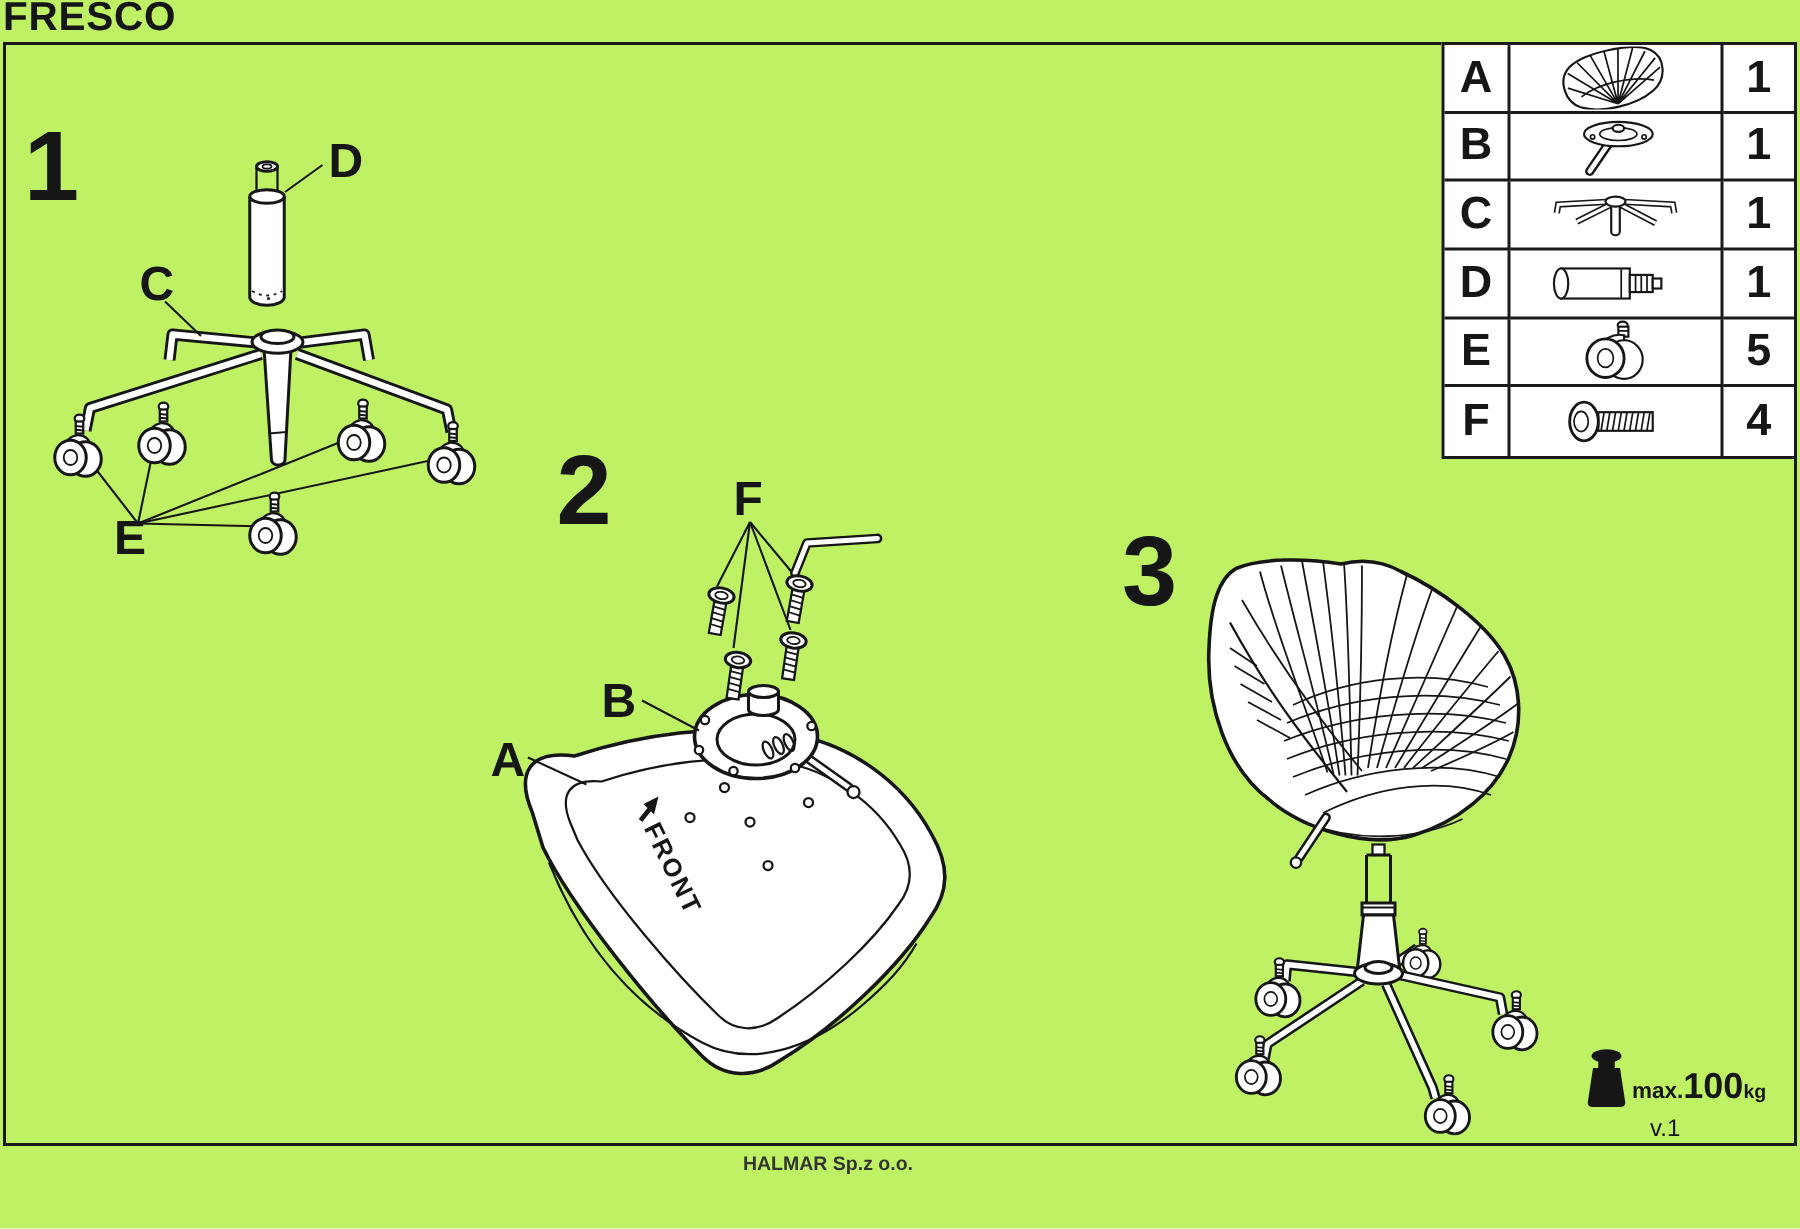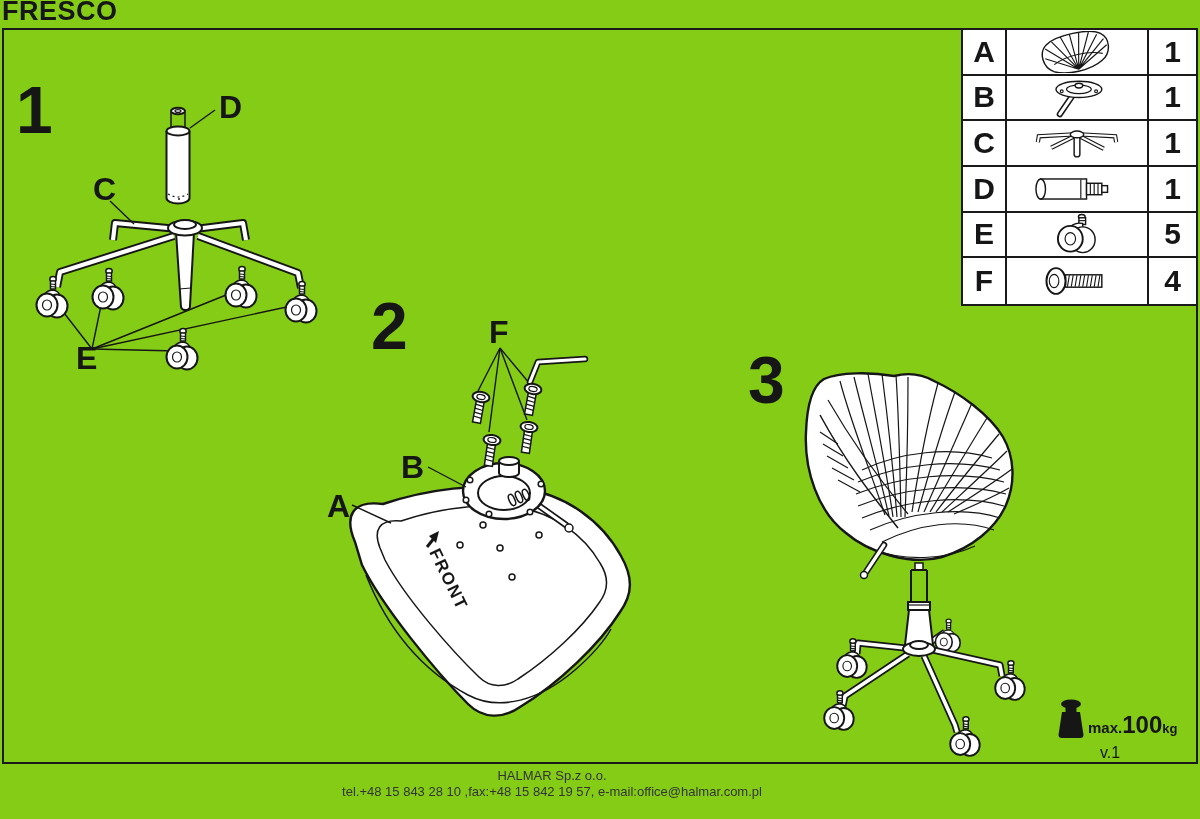--- a/index.html
+++ b/index.html
@@ -1,16 +1,16 @@
 <!DOCTYPE html>
 <html><head>
 <meta charset="utf-8">
 <style>
   html,body{margin:0;padding:0;background:#fff;}
-  .canvas{position:relative;width:1200px;height:819px;background:#84cc16;overflow:hidden;
+  .canvas{position:relative;width:1200px;height:819px;background:#bef264;overflow:hidden;
           font-family:"Liberation Sans",sans-serif;color:#161616;}
   .title{position:absolute;left:2px;top:-4px;font-size:27px;font-weight:bold;letter-spacing:.5px;}
   .frame{position:absolute;left:2px;top:28px;width:1196px;height:736px;border:2px solid #1a1a1a;box-sizing:border-box;}
   .art{position:absolute;left:0;top:0;}
   svg text{font-family:"Liberation Sans",sans-serif;fill:#161616;}
   .num{font-size:66px;font-weight:bold;}
   .lbl{font-size:32px;font-weight:bold;}
   .front{font-size:17px;font-weight:bold;letter-spacing:1.5px;}
   
   .o2{stroke:#161616;stroke-width:2;fill:#fff;}
@@ -35,21 +35,21 @@
   .pt-cell.no-b{border-bottom:none;}
   .pt-letter,.pt-qty{font-size:30px;font-weight:bold;}
   
   .weight{position:absolute;left:1056px;top:699px;display:flex;align-items:center;}
   .wtext{margin-top:9px;margin-left:2px;white-space:nowrap;}
   .wmax{font-size:15px;font-weight:bold;}
   .wval{font-size:24px;font-weight:bold;}
   .wunit{font-size:13px;font-weight:bold;}
   .version{position:absolute;left:1100px;top:744px;width:92px;font-size:16px;}
   .footer{position:absolute;left:0;top:768px;width:1104px;text-align:center;
-          font-size:13px;line-height:16px;color:#333;}
+          font-size:13px;line-height:16px;color:#333;font-weight:bold;}
 </style>
 </head>
 <body>
 
 <div class="canvas">
 
   <div class="title">FRESCO</div>
   <div class="frame"></div>
 
   <svg class="art" width="1200" height="819" viewBox="0 0 1200 819">
@@ -346,16 +346,15 @@
       <rect x="9.5" y="7" width="11" height="6" fill="#161616"></rect>
       <path d="M6,13 L24,13 L27.5,36 Q27.5,39 24,39 L6,39 Q2.5,39 2.5,36 Z" fill="#161616"></path>
     </svg>
     <div class="wtext"><span class="wmax">max.</span><span class="wval">100</span><span class="wunit">kg</span></div>
   </div>
 
   <div class="version">v.1</div>
 
   <div class="footer">
     <div>HALMAR Sp.z o.o.</div>
-    <div>tel.+48 15 843 28 10 ,fax:+48 15 842 19 57, e-mail:office@halmar.com.pl</div>
   </div>
 
 </div>
 
 </body></html>

